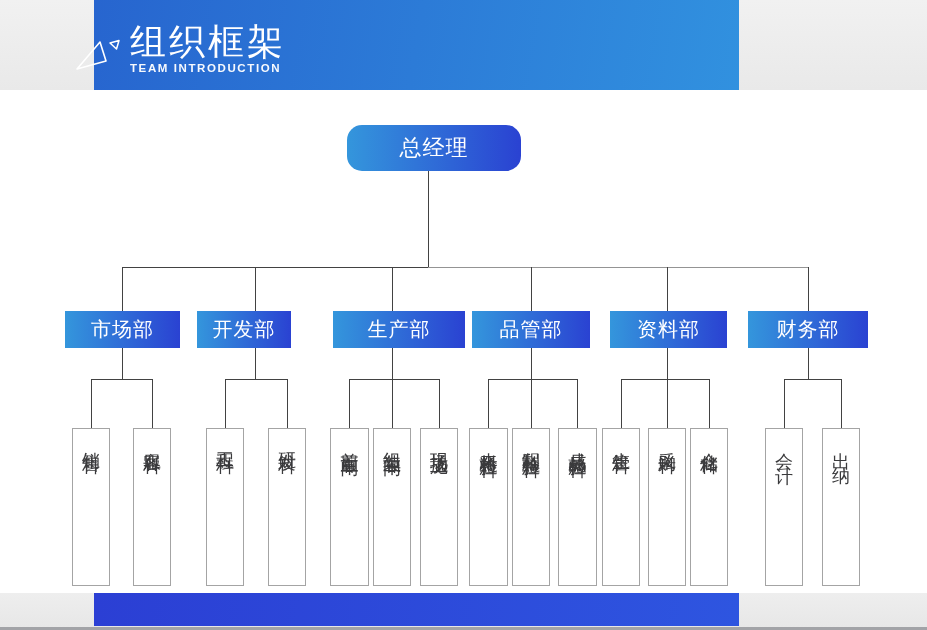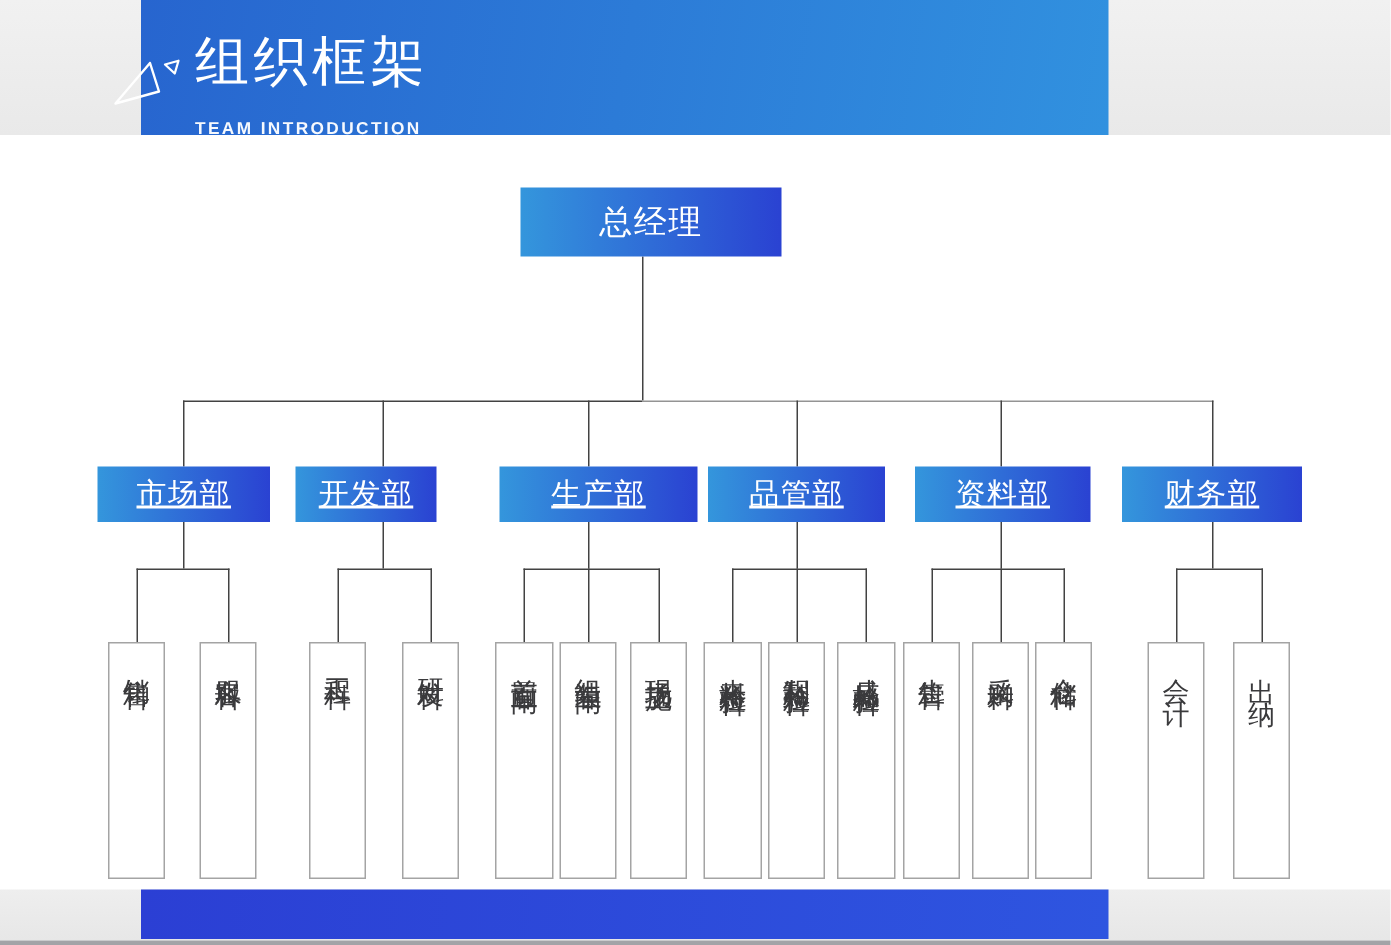--- a/index.html
+++ b/index.html
@@ -14,33 +14,33 @@
             background:linear-gradient(180deg,#eee,#e7e7e7);}
   .bottom-strip{position:absolute;left:0;top:627px;width:927px;height:3px;
             background:var(--bottom-strip,#a2a3a7);}
 
   
   .header-bar{position:absolute;left:94px;top:0;width:645px;height:90px;
       background:linear-gradient(100deg,var(--header-gradient-start,#2765cf),var(--header-gradient-end,#3191df));}
   .title-block{position:absolute;left:36px;top:22px;color:#fff;}
   .title-block h1{margin:0;font-family:"DejaVu Serif","Liberation Serif",serif;
       font-size:36px;line-height:40px;font-weight:normal;letter-spacing:3px;color:#fff;}
-  .subtitle{font-size:11.5px;font-weight:bold;letter-spacing:1.6px;color:rgba(255,255,255,.96);margin-top:18px;}
+  .subtitle{font-size:11.5px;font-weight:bold;letter-spacing:1.6px;color:rgba(255,255,255,.96);margin-top:0;}
   .tri-svg{position:absolute;left:70px;top:30px;width:60px;height:50px;overflow:visible;}
 
   
   .bottom-bar{position:absolute;left:94px;top:593px;width:645px;height:33px;
       background:linear-gradient(95deg,var(--bottom-bar-start,#2b3fd4),var(--bottom-bar-end,#2e55e0));}
 
   
   .node{position:absolute;display:flex;align-items:center;justify-content:center;
       color:var(--node-text,#fff);
       background:linear-gradient(90deg,var(--node-gradient-start,#3496dc),var(--node-gradient-end,#2a42d2));}
-  .node.root{font-size:22px;letter-spacing:1px;}
-  .node.dept{font-size:20px;letter-spacing:1px;text-decoration:underline;}
+  .node.root{font-size:22px;letter-spacing:1px;border-radius:15px;}
+  .node.dept{font-size:20px;letter-spacing:1px;}
 
   .leaf{position:absolute;background:#fff;border:1px solid var(--leaf-border,#a4a4a4);
       display:flex;justify-content:center;align-items:flex-start;padding-top:9px;box-sizing:border-box;}
   .leaf span{writing-mode:vertical-rl;text-orientation:upright;
       font-size:18px;line-height:1;letter-spacing:2px;color:var(--leaf-text,#3a3a3c);}
   .leaf span.spread{letter-spacing:15px;}
 
   
   .cn{position:absolute;display:block;background:var(--connector-dark,#424242);}
   .cn.light{background:var(--connector-light,#949494);}

